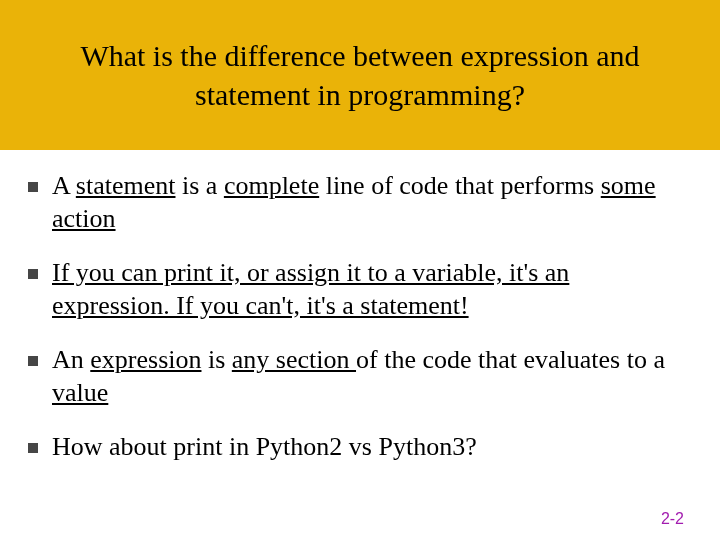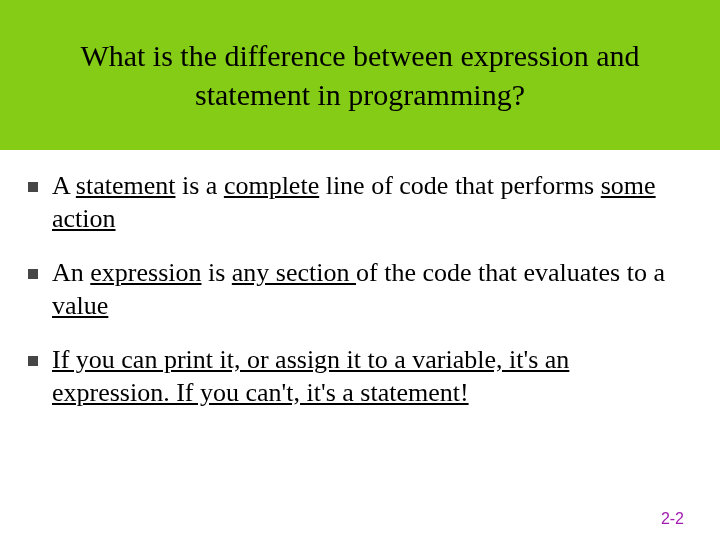--- a/index.html
+++ b/index.html
@@ -7,21 +7,21 @@
     width: 720px;
     height: 540px;
     background: #ffffff;
     font-family: "Times New Roman", Times, serif;
     position: relative;
     overflow: hidden;
   }
   .header {
     width: 720px;
     height: 150px;
-    background: #84cc16;
+    background: #eab308;
     display: flex;
     align-items: center;
     justify-content: flex-end;
     padding: 10px 24px;
   }
   .title {
     font-size: 30px;
     color: #000;
     text-align: center;
     line-height: 1.3;
@@ -70,27 +70,31 @@
   <div class="bullet-item">
     <div class="bullet-marker"></div>
     <div class="bullet-text">
       <span>A </span><span class="u">statement</span><span> is a </span><span class="u">complete</span><span> line of code that performs </span><span class="u">some action</span>
     </div>
   </div>
 
   <div class="bullet-item">
     <div class="bullet-marker"></div>
     <div class="bullet-text">
+      <span class="u">If you can print it, or assign it to a variable, it's an expression. If you can't, it's a statement!</span>
+    </div>
+  </div>
+
+  <div class="bullet-item">
+    <div class="bullet-marker"></div>
+    <div class="bullet-text">
       <span> An </span><span class="u">expression</span><span> is </span><span class="u">any section </span><span>of the code that evaluates to a </span><span class="u">value</span>
     </div>
   </div>
 
   <div class="bullet-item">
     <div class="bullet-marker"></div>
-    <div class="bullet-text">
-      <span class="u">If you can print it, or assign it to a variable, it's an expression. If you can't, it's a statement!</span>
-    </div>
+    <div class="bullet-text">How about print in Python2  vs Python3?</div>
   </div>
-
 
 </div>
 
 <div class="footer">2-2</div>
 
 </body></html>

